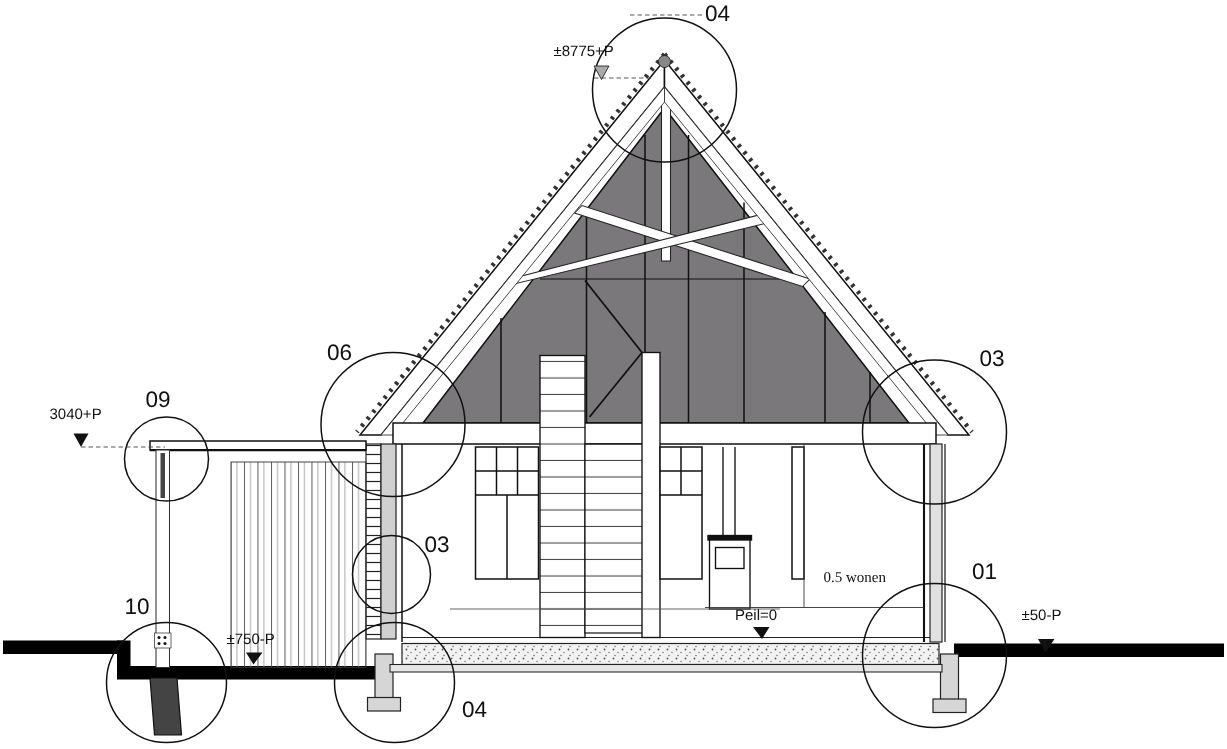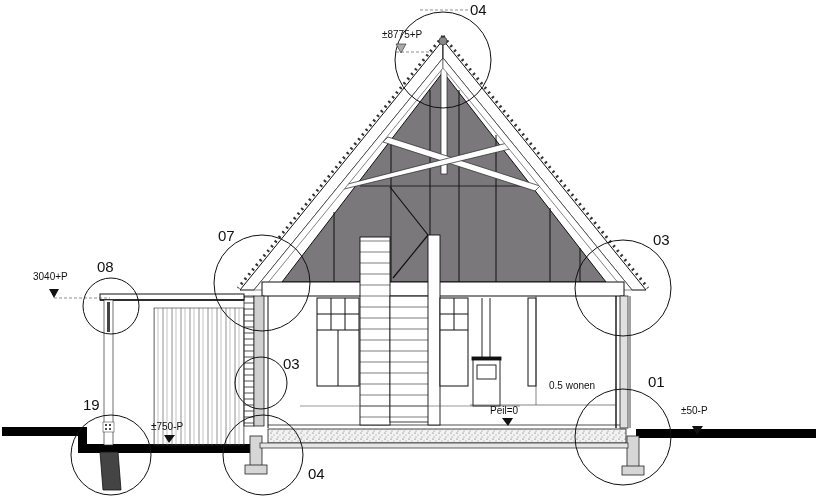--- a/index.html
+++ b/index.html
@@ -2,21 +2,21 @@
 <html><head>
 <meta charset="utf-8">
 <style>
   html, body { margin:0; padding:0; background:#ffffff; }
   body { width:818px; height:499px; overflow:hidden; font-family:"Liberation Sans", sans-serif; }
   #canvas { position:relative; width:728px; height:499px;text-align:center; }
   svg { position:absolute; left:0; top:0; }
   .lbl { position:absolute; color:#111; font-family:"Liberation Sans", sans-serif; white-space:nowrap; }
   .detail-num { font-size:15px; }
   .level { font-size:10px; }
-  .room { font-size:10px; }
+  .room { font-size:10px;font-family:Liberation Serif, serif; }
 </style>
 </head>
 <body>
 
 <div id="canvas">
   <svg width="818" height="499" viewBox="0 0 818 499">
     <defs>
       <pattern id="gravel" width="6" height="6" patternUnits="userSpaceOnUse">
         <rect width="6" height="6" fill="#f2f2f2"></rect>
         <circle cx="1" cy="1" r="0.6" fill="#555"></circle>
@@ -166,28 +166,28 @@
       <line x1="420" y1="10" x2="470" y2="10" stroke="#444" stroke-width="0.6" stroke-dasharray="3 2"></line>
       <polygon points="49,289 59,289 54,298" fill="#111"></polygon>
       <line x1="54" y1="298" x2="110" y2="298" stroke="#444" stroke-width="0.6" stroke-dasharray="3 2"></line>
       <polygon points="164,435 175,435 169,443" fill="#111"></polygon>
       <polygon points="502,418 513,418 508,426" fill="#111"></polygon>
       <polygon points="692,426 703,426 697,435" fill="#111"></polygon>
     </g>
   </svg>
 
   <span class="lbl detail-num" style="left:470px;top:1px">04</span>
-  <span class="lbl detail-num" style="left:218px;top:227px">07</span>
+  <span class="lbl detail-num" style="left:218px;top:227px">06</span>
   <span class="lbl detail-num" style="left:653px;top:231px">03</span>
-  <span class="lbl detail-num" style="left:97px;top:258px">08</span>
+  <span class="lbl detail-num" style="left:97px;top:258px">09</span>
   <span class="lbl detail-num" style="left:283px;top:355px">03</span>
   <span class="lbl detail-num" style="left:648px;top:373px">01</span>
-  <span class="lbl detail-num" style="left:83px;top:396px">19</span>
+  <span class="lbl detail-num" style="left:83px;top:396px">10</span>
   <span class="lbl detail-num" style="left:308px;top:465px">04</span>
 
-  <span class="lbl level" style="left:382px;top:29px">±8775+P</span>
+  <span class="lbl level" style="left:369px;top:29px">±8775+P</span>
   <span class="lbl level" style="left:33px;top:271px">3040+P</span>
   <span class="lbl level" style="left:151px;top:421px">±750-P</span>
   <span class="lbl level" style="left:490px;top:405px">Peil=0</span>
   <span class="lbl level" style="left:681px;top:405px">±50-P</span>
 
   <span class="lbl room" style="left:549px;top:380px">0.5 wonen</span>
 </div>
 
 </body></html>

